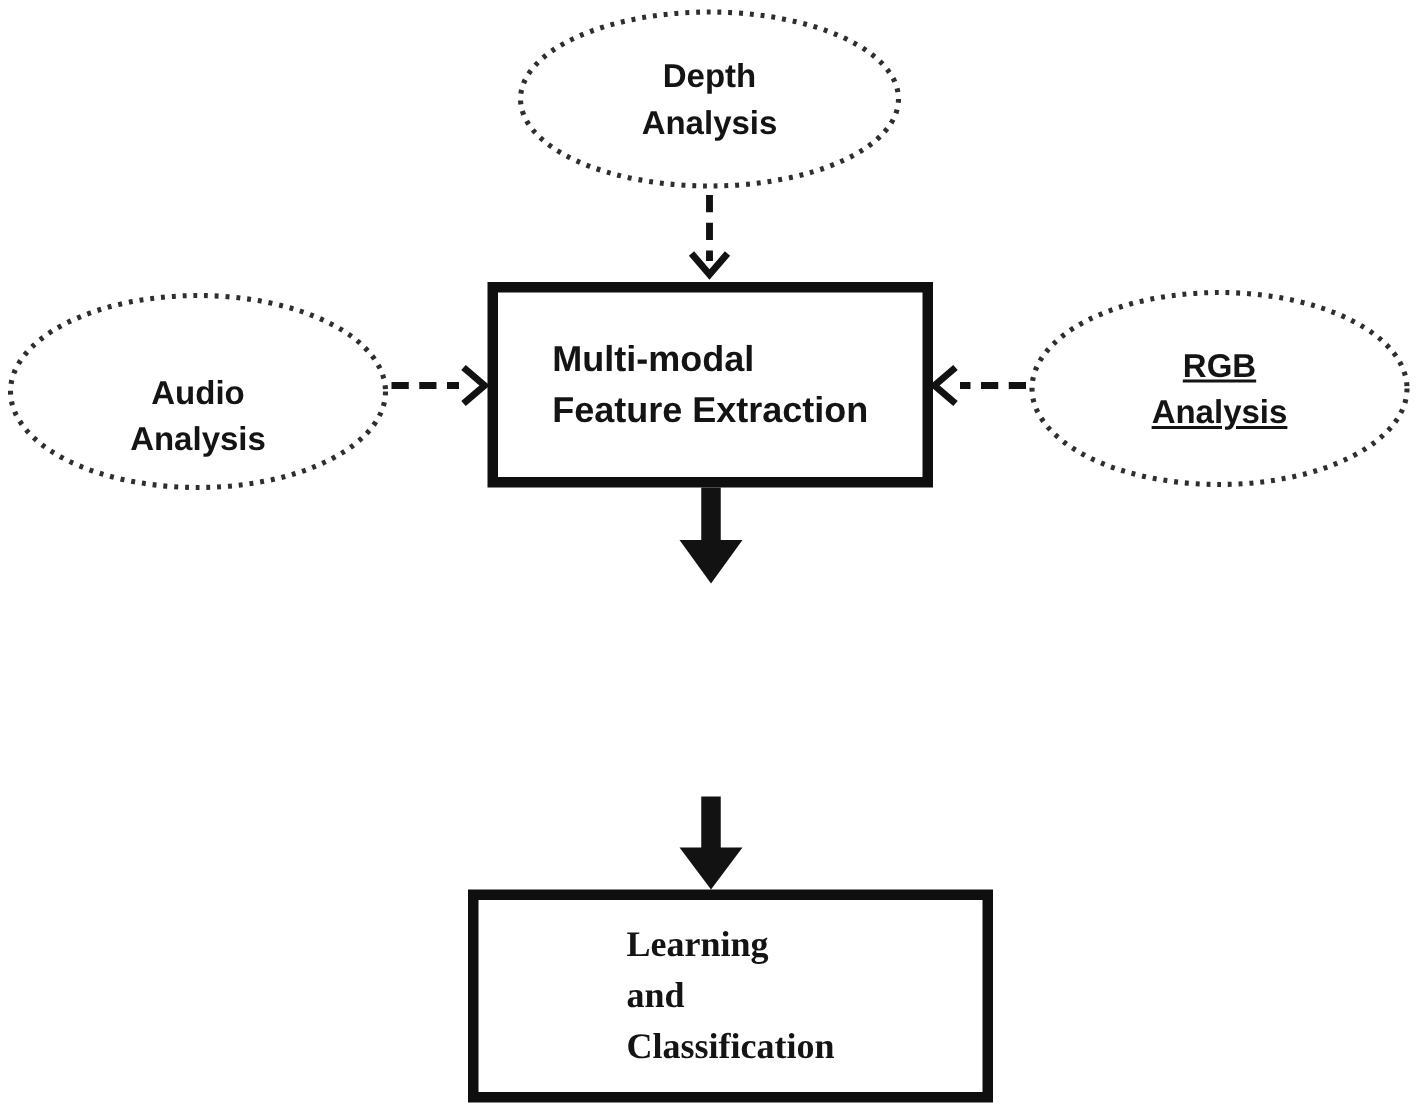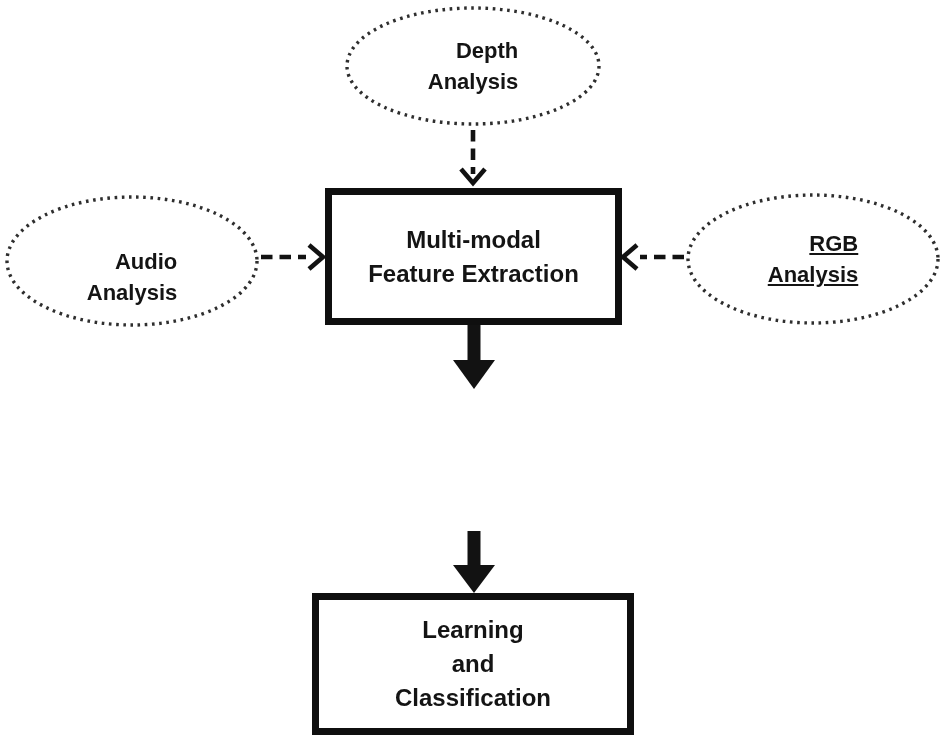--- a/index.html
+++ b/index.html
@@ -14,21 +14,21 @@
   .layer {
     position: absolute;
     left: 0; top: 0;
     width: 945px; height: 746px;
   }
   .label {
     position: absolute;
     display: flex;
     align-items: center;
     justify-content: center;
-    text-align: right;
+    text-align: center;
     font-weight: bold;
     color: #141414;
     white-space: pre-line;
   }
   .ellipse-label {
     font-size: 22px;
     line-height: 31px;
   }
   .box {
     position: absolute;
@@ -36,21 +36,20 @@
     border: 7px solid #0f0f0f;
     background: transparent;
     display: flex;
     align-items: center;
     justify-content: center;
   }
   .box-label {
     font-weight: bold;
     color: #141414;
     white-space: pre-line;
-    text-align: center;
     font-size: 24px;
     line-height: 34px;
   }
 </style>
 </head>
 <body>
 
 <div class="canvas">
 
   <svg class="layer" width="945" height="746" viewBox="0 0 945 746">
@@ -84,21 +83,21 @@
       <polygon points="453,565 495,565 474,593" fill="#121212"></polygon>
     </g>
   </svg>
 
   <div class="box" style="left:325px; top:188px; width:297px; height:137px;">
     <span class="box-label">Multi-modal
 Feature Extraction</span>
   </div>
 
 
-  <div class="box" style="left:312px; top:593px; width:322px; height:142px;">
+  <div class="box" style="left:312px; top:593px; width:350px; height:142px;font-family:Liberation Serif, serif;">
     <span class="box-label">Learning
 and
 Classification</span>
   </div>
 
   <div class="label ellipse-label" style="left:347px; top:8px; width:252px; height:116px;">Depth
 Analysis</div>
 
   <div class="label ellipse-label" style="left:7px; top:213px; width:250px; height:128px;">Audio
 Analysis</div>

